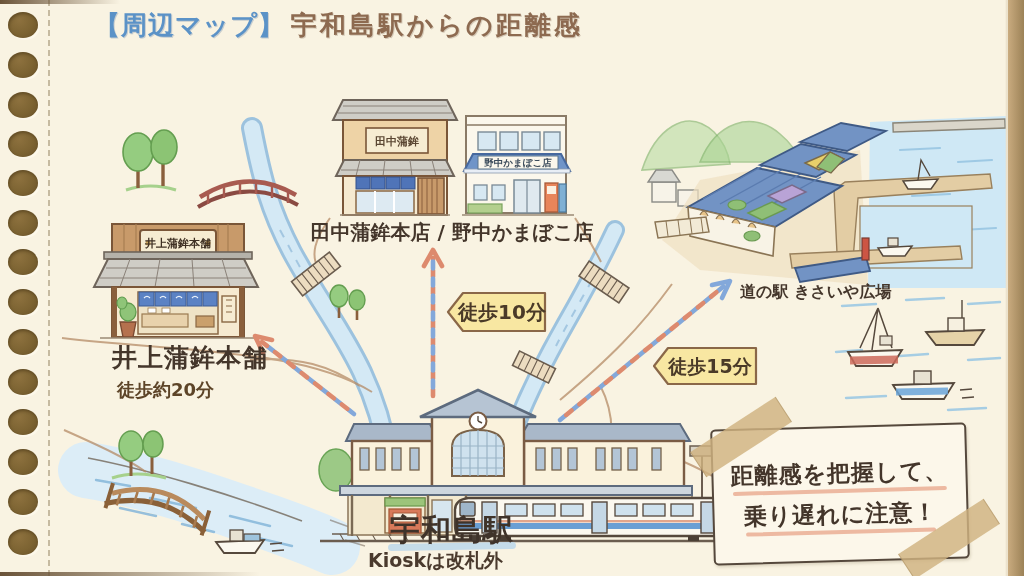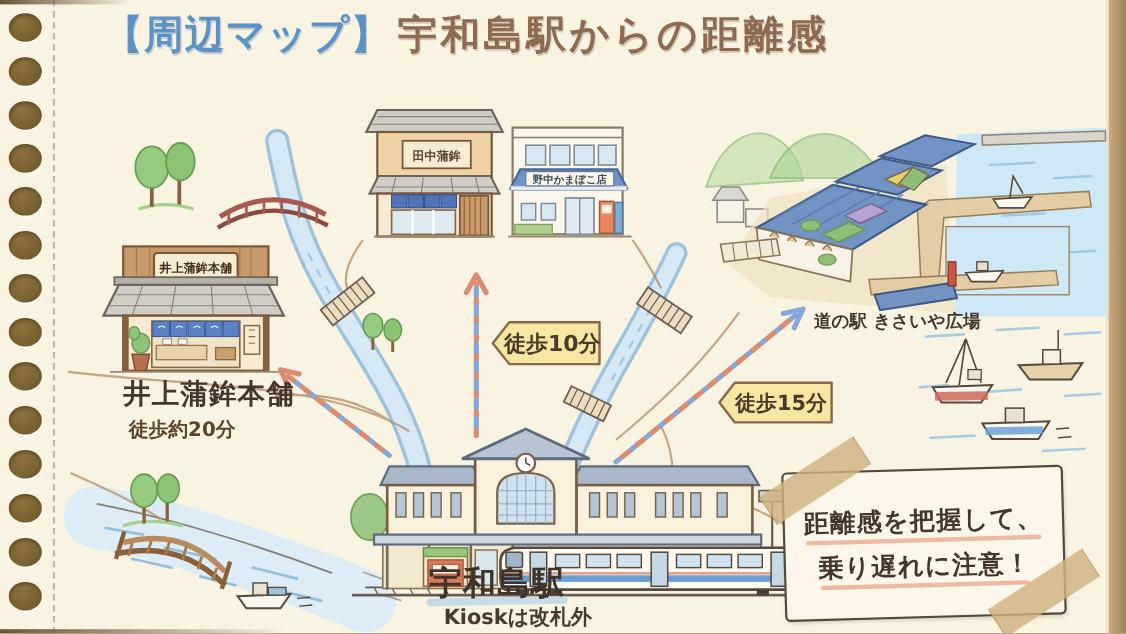--- a/index.html
+++ b/index.html
@@ -10,21 +10,21 @@
     background:linear-gradient(90deg,#c9ab7f,#9c8257);}
   .page-edge{position:absolute;right:14px;top:0;width:5px;height:576px;
     background:linear-gradient(90deg,rgba(0,0,0,0),#e8ddc6 40%,#fffdf2);}
   .desk-top{position:absolute;left:0;top:0;width:120px;height:4px;background:linear-gradient(90deg,#6a5338,rgba(106,83,56,0));}
   .desk-bottom{position:absolute;left:0;bottom:0;width:260px;height:4px;background:linear-gradient(90deg,#6a5338,rgba(106,83,56,0));}
   .perforation{position:absolute;left:48px;top:0;height:576px;border-left:2px dashed #c6baa0;}
   .hole{position:absolute;left:8px;width:30px;height:26px;border-radius:50%;
     background:radial-gradient(circle at 38% 32%,#8d713e 0%,#7c6332 55%,#68512a 100%);
     box-shadow:2px 2px 0 rgba(255,252,240,.6), inset 1px 2px 3px rgba(40,25,5,.35);}
   
-  .title{position:absolute;left:94px;top:8px;font-size:36px;font-weight:bold;white-space:nowrap;}
+  .title{position:absolute;left:94px;top:8px;font-size:26px;font-weight:bold;white-space:nowrap;}
   .title .bracket{color:var(--accent-blue);letter-spacing:1px;text-shadow:1px 1px 0 rgba(54,96,150,.25);}
   .title .main{color:var(--title-brown);letter-spacing:3px;margin-left:6px;text-shadow:1px 1px 0 rgba(90,60,35,.22);}
   
   .lbl{position:absolute;color:var(--text-dark);font-weight:bold;white-space:nowrap;}
   .walk-small{color:#5d4428;}
   .station-underline{position:absolute;height:7px;background:var(--highlight-blue);opacity:.85;border-radius:4px;transform:rotate(-1deg);}
   
   .note{position:absolute;left:712px;top:426px;width:252px;height:132px;background:#fcf7ea;
     border:2px solid #55483c;border-radius:5px;transform:rotate(-1.6deg);
     display:flex;flex-direction:column;justify-content:center;align-items:center;gap:10px;
@@ -357,26 +357,27 @@
     <g>
       <polygon points="448,312 463,293 545,293 545,331 463,331" fill="var(--badge-bg)" stroke="var(--badge-border)" stroke-width="2.2" stroke-linejoin="round"></polygon>
       <text x="502" y="319" text-anchor="middle" font-size="20" font-weight="bold" fill="#4a3a28">徒歩10分</text>
     </g>
     <g>
       <polygon points="654,366 668,348 756,348 756,384 668,384" fill="var(--badge-bg)" stroke="var(--badge-border)" stroke-width="2.2" stroke-linejoin="round"></polygon>
       <text x="710" y="373" text-anchor="middle" font-size="19" font-weight="bold" fill="#4a3a28">徒歩15分</text>
     </g>
   </svg>
 
+  <div class="lbl" style="left:302px;top:219px;width:300px;text-align:center;font-size:20px;">田中蒲鉾本店 / 野中かまぼこ店</div>
   <div class="lbl" style="left:740px;top:282px;font-size:16px;">道の駅 きさいや広場</div>
   <div class="lbl" style="left:112px;top:341px;font-size:25px;letter-spacing:1px;">井上蒲鉾本舗</div>
   <div class="lbl walk-small" style="left:117px;top:378px;font-size:18px;">徒歩約20分</div>
   <div class="station-underline" style="left:388px;top:543px;width:128px;"></div>
   <div class="lbl" style="left:385px;top:510px;width:134px;text-align:center;font-size:30px;color:#3f332a;letter-spacing:1px;">宇和島駅</div>
-  <div class="lbl" style="left:368px;top:548px;width:170px;text-align:right;font-size:19px;color:#4a3a2d;">Kioskは改札外</div>
+  <div class="lbl" style="left:368px;top:548px;width:170px;text-align:left;font-size:19px;color:#4a3a2d;">Kioskは改札外</div>
 
   <div class="note">
     <div class="note-line">距離感を把握して、</div>
     <div class="note-line">乗り遅れに注意！</div>
   </div>
   <div class="tape" style="left:690px;top:422px;"></div>
   <div class="tape" style="left:898px;top:524px;"></div>
 
   <div class="title">
     <span class="bracket">【周辺マップ】</span><span class="main">宇和島駅からの距離感</span>

